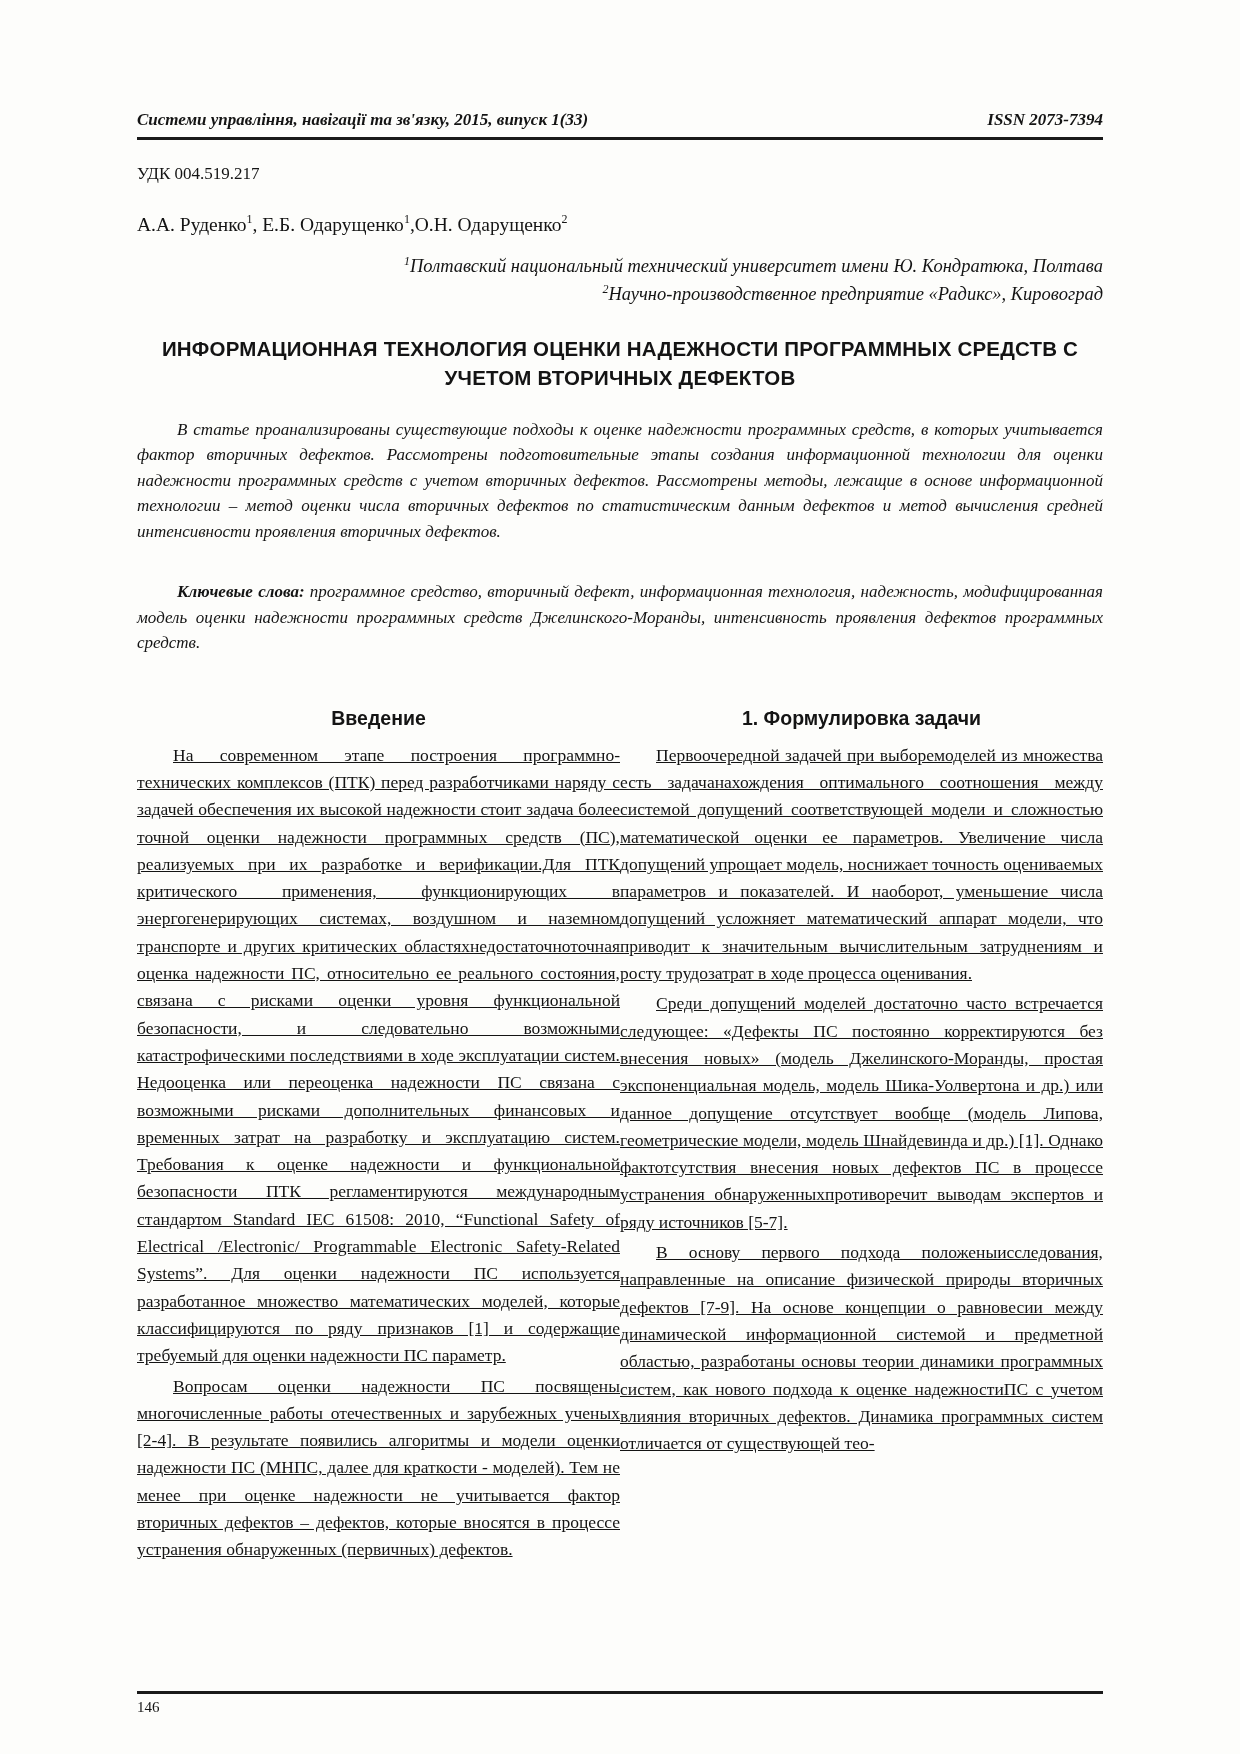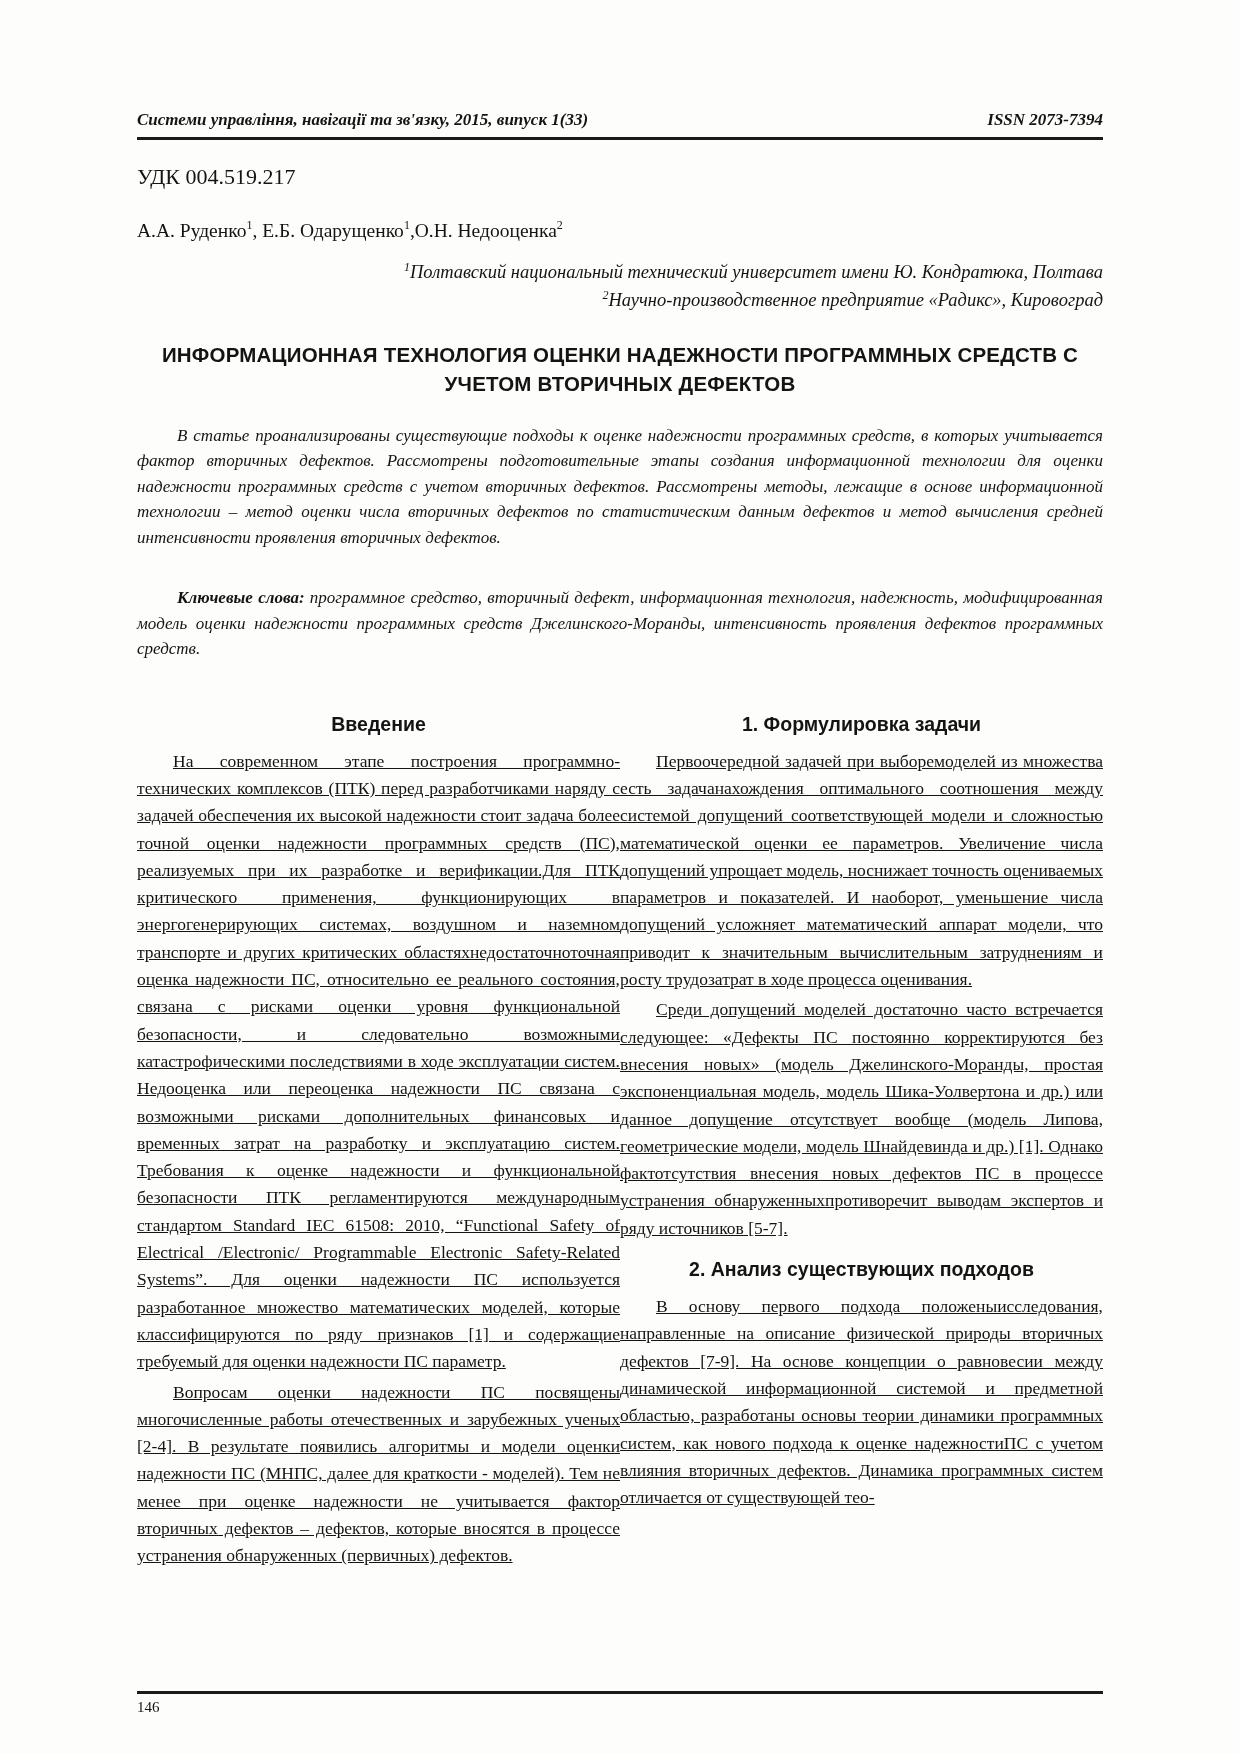--- a/index.html
+++ b/index.html
@@ -9,21 +9,21 @@
     padding:110px 137px 38px 137px;
     font-family:"Liberation Serif", serif;
     display:flex;flex-direction:column;
   }
   
   .running-head{
     display:flex;justify-content:space-between;align-items:flex-end;
     font-weight:bold;font-style:italic;font-size:17px;
     border-bottom:3px solid #1a1a1a;padding-bottom:7px;
   }
-  .udc{margin-top:24px;font-size:22px;}
+  .udc{margin-top:24px;font-size:17px;}
   .authors{margin-top:28px;font-size:19.5px;}
   .authors sup{font-size:12px;}
   .affiliations{margin-top:16px;font-style:italic;font-size:18.5px;line-height:1.5;text-align:right;}
   .affiliations sup{font-size:12px;font-style:italic;}
   .paper-title{
     margin-top:26px;text-align:center;
     font-family:"Liberation Sans", sans-serif;font-weight:bold;
     font-size:20.5px;line-height:1.4;letter-spacing:.2px;
   }
   .abstract{
@@ -56,21 +56,21 @@
 
 <div class="page">
 
   <div class="running-head">
     <span>Системи управління, навігації та зв'язку, 2015, випуск 1(33)</span>
     <span>ISSN 2073-7394</span>
   </div>
 
   <div class="udc">УДК 004.519.217</div>
 
-  <div class="authors"><span>А.А. Руденко</span><sup>1</sup><span>, Е.Б. Одарущенко</span><sup>1</sup><span>,О.Н. Недооценка</span><sup>2</sup></div>
+  <div class="authors"><span>А.А. Руденко</span><sup>1</sup><span>, Е.Б. Одарущенко</span><sup>1</sup><span>,О.Н. Одарущенко</span><sup>2</sup></div>
 
   <div class="affiliations">
     <div><sup>1</sup><span>Полтавский национальный технический университет имени Ю. Кондратюка, Полтава</span></div>
     <div><sup>2</sup><span>Научно-производственное предприятие «Радикс», Кировоград</span></div>
   </div>
 
   <div class="paper-title">ИНФОРМАЦИОННАЯ ТЕХНОЛОГИЯ ОЦЕНКИ НАДЕЖНОСТИ ПРОГРАММНЫХ СРЕДСТВ С УЧЕТОМ ВТОРИЧНЫХ ДЕФЕКТОВ</div>
 
   <p class="abstract">В статье проанализированы существующие подходы к оценке надежности программных средств, в которых учитывается фактор вторичных дефектов. Рассмотрены подготовительные этапы создания информационной технологии для оценки надежности программных средств с учетом вторичных дефектов. Рассмотрены методы, лежащие в основе информационной технологии – метод оценки числа вторичных дефектов по статистическим данным дефектов и метод вычисления средней интенсивности проявления вторичных дефектов.</p>
 
@@ -81,21 +81,20 @@
     <div class="col">
       <h3>Введение</h3>
       <p>На современном этапе построения программно-технических комплексов (ПТК) перед разработчиками наряду с задачей обеспечения их высокой надежности стоит задача более точной оценки надежности программных средств (ПС), реализуемых при их разработке и верификации.Для ПТК критического применения, функционирующих в энергогенерирующих системах, воздушном и наземном транспорте и других критических областяхнедостаточноточная оценка надежности ПС, относительно ее реального состояния, связана с рисками  оценки уровня функциональной безопасности, и следовательно возможными катастрофическими последствиями в ходе эксплуатации систем. Недооценка или переоценка надежности ПС связана с возможными рисками дополнительных финансовых и временных затрат на разработку и эксплуатацию систем. Требования к оценке надежности и функциональной безопасности ПТК регламентируются международным стандартом Standard IEC 61508: 2010, “Functional Safety of Electrical /Electronic/ Programmable Electronic Safety-Related Systems”.    Для оценки надежности ПС используется разработанное множество математических моделей, которые классифицируются по ряду признаков [1] и содержащие требуемый для оценки надежности ПС параметр.</p>
       <p>Вопросам оценки надежности ПС посвящены многочисленные работы отечественных и зарубежных ученых [2-4]. В результате появились алгоритмы и модели оценки надежности ПС (МНПС, далее для краткости - моделей). Тем не менее при оценке надежности не учитывается фактор вторичных дефектов – дефектов, которые вносятся в процессе устранения обнаруженных (первичных) дефектов.</p>
     </div>
 
     <div class="col">
       <h3>1. Формулировка задачи</h3>
       <p>Первоочередной задачей при выборемоделей из множества  есть задачанахождения оптимального соотношения между системой допущений соответствующей модели и сложностью математической оценки ее параметров. Увеличение числа допущений упрощает модель, носнижает точность оцениваемых параметров и показателей. И наоборот, уменьшение числа допущений усложняет математический аппарат модели, что приводит к значительным вычислительным затруднениям и росту трудозатрат в ходе процесса оценивания.</p>
       <p>Среди допущений моделей достаточно часто встречается следующее: «Дефекты ПС постоянно корректируются без внесения новых» (модель Джелинского-Моранды, простая экспоненциальная модель, модель Шика-Уолвертона и др.) или данное допущение отсутствует вообще (модель Липова, геометрические модели, модель Шнайдевинда и др.) [1]. Однако фактотсутствия внесения новых дефектов ПС в процессе устранения обнаруженныхпротиворечит выводам экспертов и ряду источников [5-7].</p>
-      <h3>2. Анализ существующих подходов</h3>
       <p>В основу первого  подхода положеныисследования, направленные на описание физической природы вторичных дефектов [7-9]. На основе концепции о равновесии между динамической информационной системой и предметной областью, разработаны основы теории динамики программных систем, как нового подхода к оценке надежностиПС с учетом влияния вторичных дефектов. Динамика программных систем отличается от существующей тео-</p>
     </div>
 
   </div>
 
   <div class="footer">
     <div class="footer-rule"></div>
     <div class="page-number">146</div>
   </div>
 

